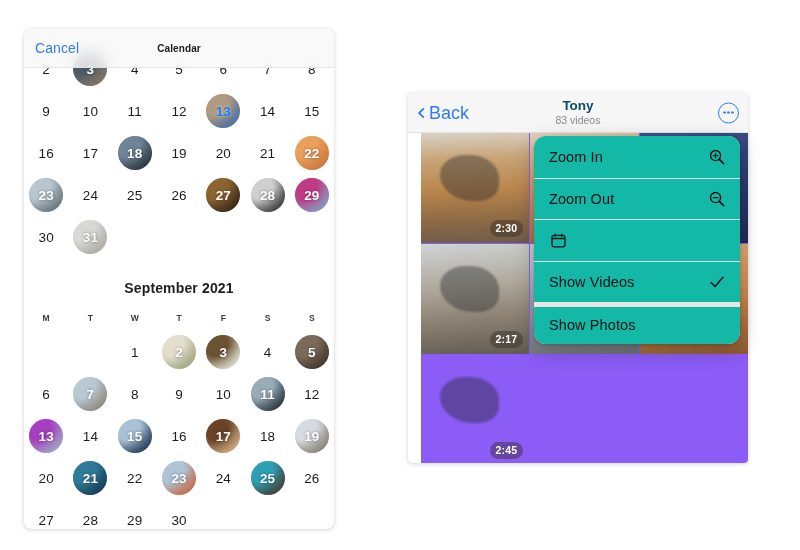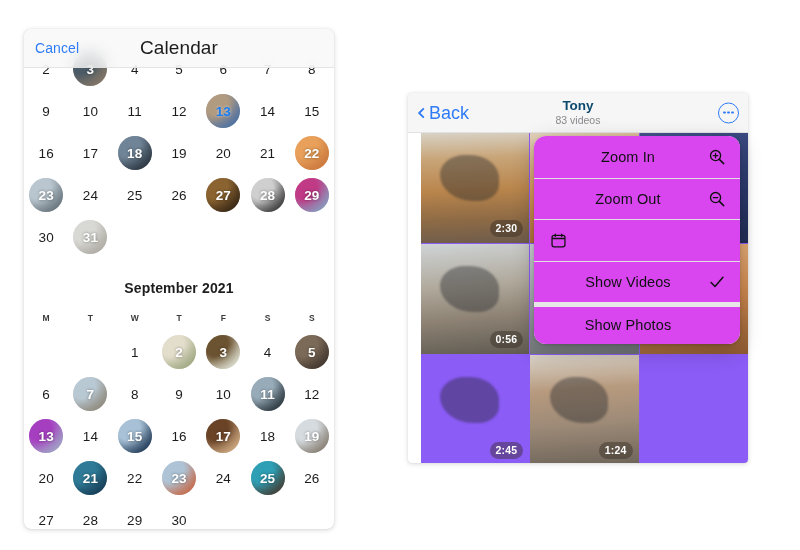--- a/index.html
+++ b/index.html
@@ -28,21 +28,21 @@
     border-bottom: 0.5px solid #dededecc;
     display: flex; align-items: center;
     z-index: 6;
   }
   .cal-cancel {
     position: absolute; left: 11px; top: 50%; transform: translateY(-50%);
     color: #2f7cf6; font-size: 14px; letter-spacing: .1px;
   }
   .cal-title {
     width: 100%; text-align: center;
-    font-size: 19px; font-weight: normal; color: #1c1c1e;
+    font-size: 10px; font-weight: bold; color: #1c1c1e;
     letter-spacing: .1px;
   }
 
   .cal-scroll { position: relative; padding-top: 0px; }
 
   .cal-month-title {
     text-align: center; font-size: 14px; font-weight: bold;
     color: #1d1d1f; margin-top: 22px; margin-bottom: 17px;
     letter-spacing: .15px;
   }
@@ -143,22 +143,21 @@
     width: 206px;
     background: #f7f7f7;
     border-radius: 12px;
     box-shadow: 0 6px 22px rgba(0,0,0,0.24), 0 1px 3px rgba(0,0,0,0.16);
     overflow: hidden;
     z-index: 40;
   }
   .mitem {
     height: 41.5px; display: flex; align-items: center;
     padding: 0 14px 0 15px;
-    background: #d946ef;
-    text-align: center;
+    background: #14b8a6;
   }
   .mitem + .mitem { border-top: .5px solid #e0e0e0; }
   .mitem.group-start { border-top: 5px solid #e6e6e6; }
   .mlabel { flex: 1; font-size: 14.5px; color: #111113; letter-spacing: .1px; }
   .micon { width: 19px; height: 19px; display: flex; align-items: center; justify-content: center; }
 
   svg { display: block; }
 </style>
 </head>
 <body>
@@ -475,39 +474,34 @@
           <div class="scene" style="background: linear-gradient(170deg, rgb(226, 211, 189) 0%, rgb(216, 154, 92) 45%, rgb(163, 98, 47) 100%);"></div>
           <div style="position: absolute; left: 18%; top: 20%; width: 54%; height: 42%; border-radius: 46% 54% 38% 62%; background: rgba(32, 34, 40, 0.4); filter: blur(1px);"></div>
         </div>
         <div class="vcell">
           <div class="scene" style="background: linear-gradient(160deg, rgb(68, 85, 143) 0%, rgb(44, 58, 110) 60%, rgb(34, 44, 83) 100%);"></div>
           <div style="position: absolute; left: 18%; top: 20%; width: 54%; height: 42%; border-radius: 46% 54% 38% 62%; background: rgba(32, 34, 40, 0.4); filter: blur(1px);"></div>
         </div>
         <div class="vcell">
           <div class="scene" style="background: linear-gradient(175deg, rgb(207, 212, 214) 0%, rgb(176, 169, 156) 38%, rgb(141, 130, 116) 66%, rgb(95, 90, 81) 100%);"></div>
           <div style="position: absolute; left: 18%; top: 20%; width: 54%; height: 42%; border-radius: 46% 54% 38% 62%; background: rgba(32, 34, 40, 0.4); filter: blur(1px);"></div>
-          <div class="dur">0:56</div>
+          <div class="dur">2:17</div>
         </div>
         <div class="vcell">
           <div class="scene" style="background: linear-gradient(175deg, rgb(205, 210, 212) 0%, rgb(154, 160, 162) 55%, rgb(109, 113, 115) 100%);"></div>
           <div style="position: absolute; left: 18%; top: 20%; width: 54%; height: 42%; border-radius: 46% 54% 38% 62%; background: rgba(32, 34, 40, 0.4); filter: blur(1px);"></div>
         </div>
         <div class="vcell">
           <div class="scene" style="background: linear-gradient(170deg, rgb(232, 181, 131) 0%, rgb(207, 138, 79) 50%, rgb(142, 90, 50) 100%);"></div>
           <div style="position: absolute; left: 18%; top: 20%; width: 54%; height: 42%; border-radius: 46% 54% 38% 62%; background: rgba(32, 34, 40, 0.4); filter: blur(1px);"></div>
         </div>
         <div class="vcell">
           <div class="scene"></div>
           <div style="position: absolute; left: 18%; top: 20%; width: 54%; height: 42%; border-radius: 46% 54% 38% 62%; background: rgba(32, 34, 40, 0.4); filter: blur(1px);"></div>
           <div class="dur">2:45</div>
-        </div>
-        <div class="vcell">
-          <div class="scene" style="background: linear-gradient(176deg, rgb(217, 211, 201) 0%, rgb(183, 154, 126) 32%, rgb(157, 138, 119) 62%, rgb(109, 100, 89) 100%);"></div>
-          <div style="position: absolute; left: 18%; top: 20%; width: 54%; height: 42%; border-radius: 46% 54% 38% 62%; background: rgba(32, 34, 40, 0.4); filter: blur(1px);"></div>
-          <div class="dur">1:24</div>
         </div>
       </div>
   </div>
 
   <div class="menu" id="context-menu">
       <div class="mitem">
         <div class="mlabel">Zoom In</div>
         <div class="micon">
           <svg viewBox="0 0 20 20" width="18" height="18">
             <circle cx="8.4" cy="8.4" r="5.6" fill="none" stroke="#111" stroke-width="1.5"></circle>

